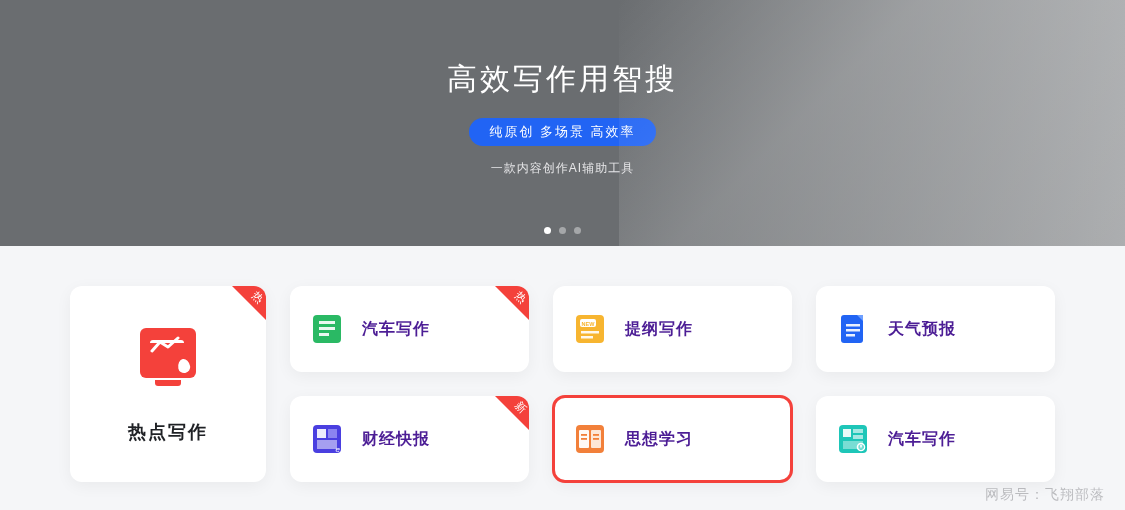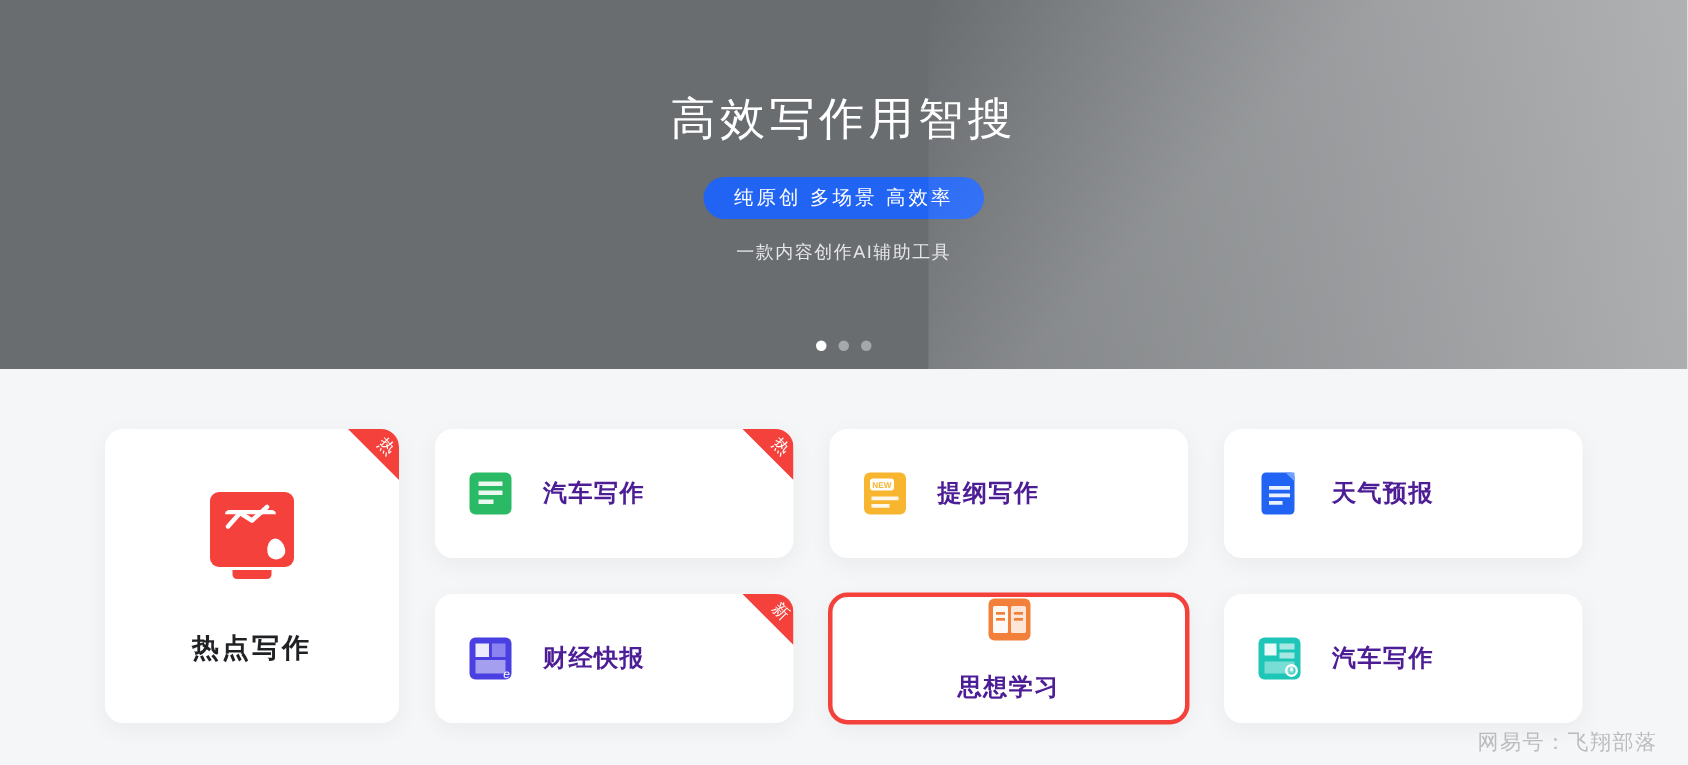--- a/index.html
+++ b/index.html
@@ -17,21 +17,21 @@
 .ribbon{position:absolute;top:0;right:0;width:0;height:0;border-style:solid;border-width:0 34px 34px 0;border-color:transparent #f4413b transparent transparent;}
 .ribbon-text{position:absolute;top:4px;right:3px;color:#fff;font-size:11px;transform:rotate(45deg);}
 .big-icon{width:56px;height:50px;background:#f4413b;border-radius:6px;position:relative;margin-bottom:22px;margin-top:4px;}
 .big-icon::before{content:"";position:absolute;left:10px;top:12px;width:34px;height:14px;border-top:3px solid #fff;border-radius:3px;}
 .big-icon svg{position:absolute;left:10px;top:8px;}
 .big-icon .flame{position:absolute;right:6px;bottom:5px;width:12px;height:14px;border-radius:50% 50% 50% 50% / 60% 60% 40% 40%;background:#fff;transform:rotate(-10deg);}
 .big-icon-stand{position:absolute;bottom:-8px;left:50%;transform:translateX(-50%);width:26px;height:6px;background:#f4413b;border-radius:0 0 3px 3px;}
 .big-label{font-size:18px;font-weight:700;color:#1f2125;letter-spacing:2px;margin-top:20px;}
 .small-grid{flex:1;display:grid;grid-template-columns:repeat(3,1fr);grid-template-rows:repeat(2,86px);gap:24px;}
 .card{background:#fff;border-radius:12px;box-shadow:0 4px 16px rgba(0,0,0,0.05);display:flex;align-items:center;padding:0 20px;gap:18px;position:relative;overflow:hidden;}
-.card.highlight{outline:3px solid #f4413b;outline-offset:-2px;flex-direction:column;}
+.card.highlight{outline:3px solid #f4413b;outline-offset:-2px;}
 .icon{width:34px;height:34px;border-radius:5px;flex-shrink:0;position:relative;}
 .icon svg{position:absolute;inset:0;}
 .label{font-size:16px;font-weight:700;color:#4c1d95;letter-spacing:1px;}
 .watermark{position:absolute;right:20px;bottom:6px;color:rgba(80,80,85,0.35);font-size:14px;letter-spacing:1px;pointer-events:none;font-family:Liberation Mono, monospace;}
 </style>
 </head>
 <body>
 
 <div class="hero">
   <div class="hero-title">高效写作用智搜</div>

